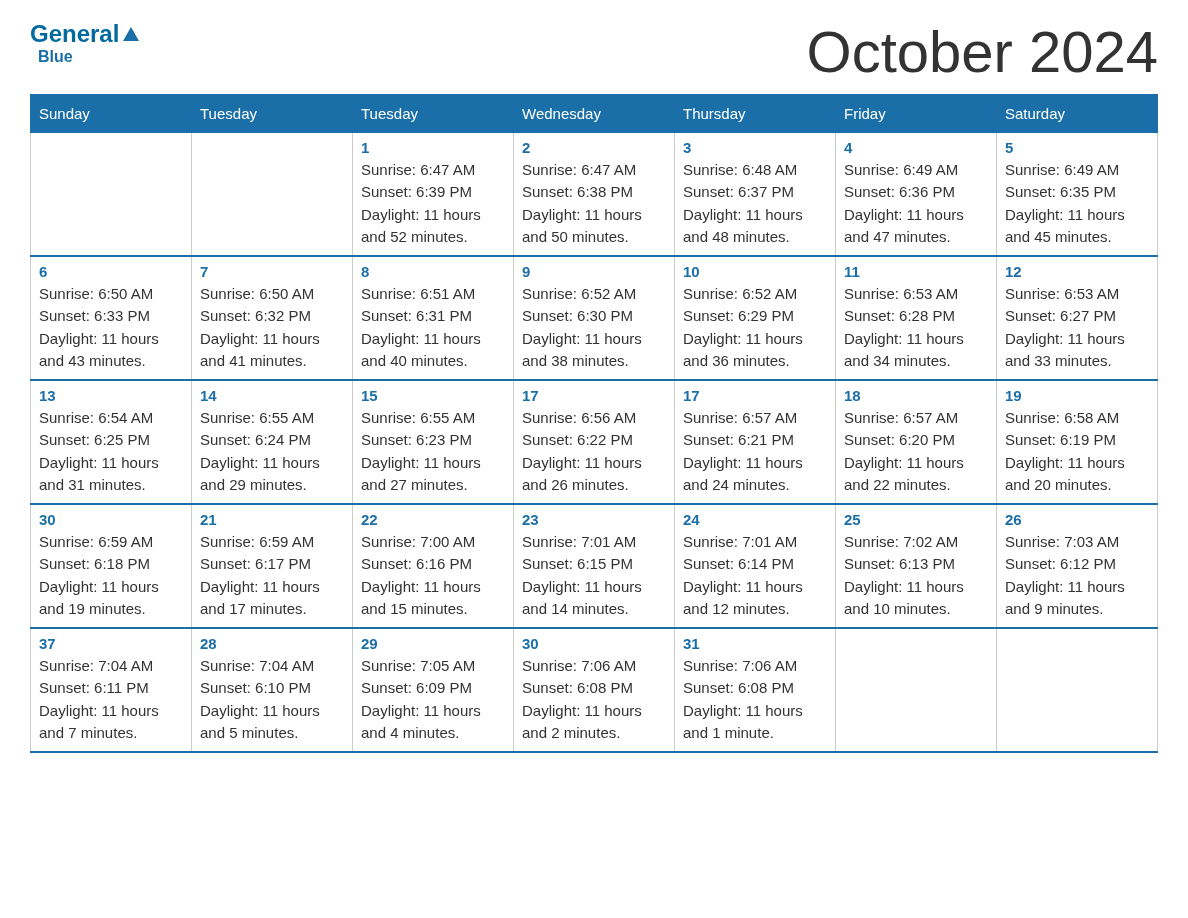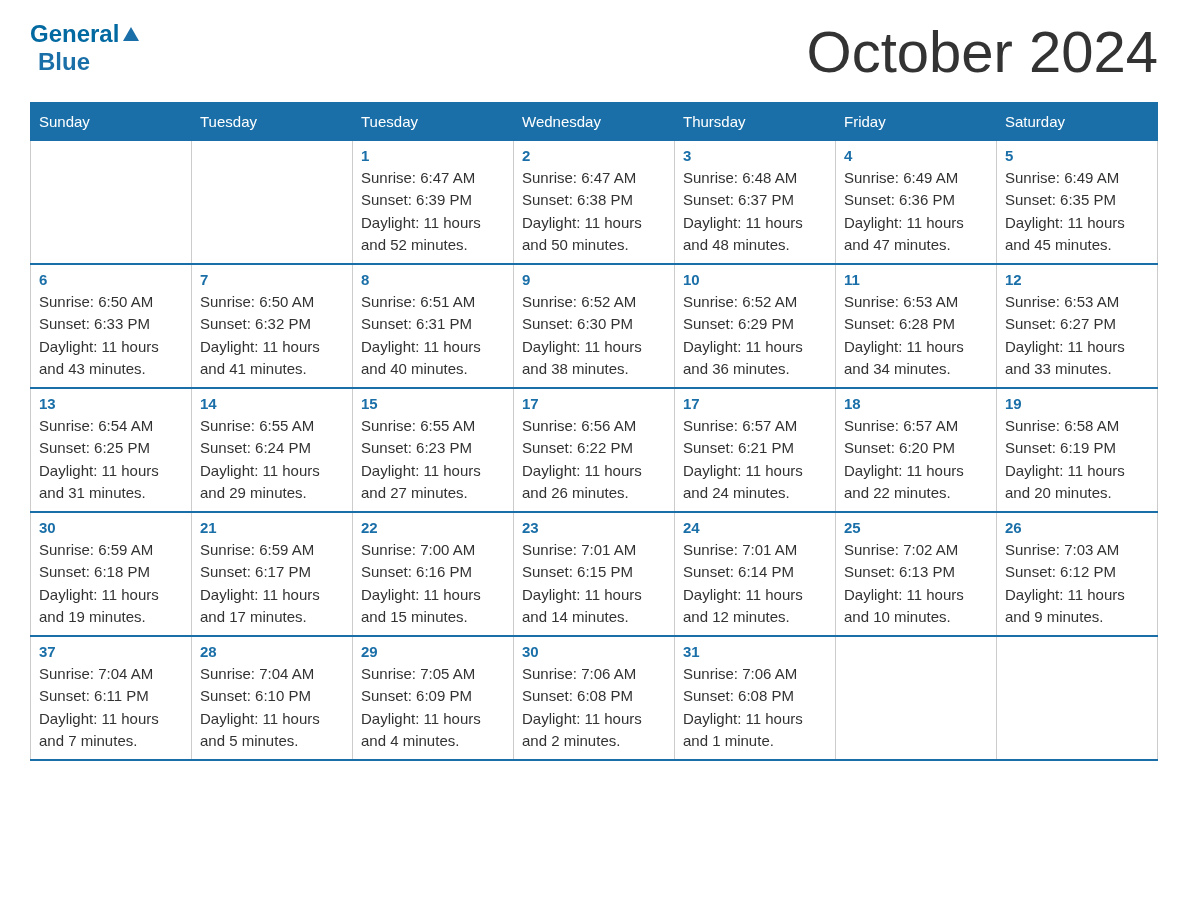--- a/index.html
+++ b/index.html
@@ -27,21 +27,21 @@
       line-height: 1.1;
     }
     .subtitle {
       font-size: 20px;
       color: #555;
       margin-top: 4px;
     }
     table {
       width: 100%;
       border-collapse: collapse;
-      margin-top: 18px;
+      margin-top: 10px;
     }
     thead tr th {
       background-color: #1a6fa8;
       color: #fff;
       padding: 10px 8px;
       font-size: 15px;
       font-weight: normal;
       text-align: left;
       border: 1px solid #1a6fa8;
     }
@@ -92,21 +92,21 @@
 
 <div class="header-area">
   <div class="logo-wrapper">
     <div class="logo-line1">
       <span style="font-size:24px;font-weight:bold;color:#0369a1;">General</span>
       <svg width="20" height="20" viewBox="0 0 20 20" style="margin-left:2px;margin-top:2px;">
         <polygon points="10,2 18,16 2,16" fill="#1a6fa8"></polygon>
       </svg>
     </div>
     <div class="logo-line2">
-      <span style="font-size:24px;font-weight:bold;color:#1a6fa8;margin-left:6px;">Blue</span>
+      <span style="font-size:16px;font-weight:bold;color:#1a6fa8;margin-left:6px;">Blue</span>
     </div>
   </div>
   <div class="title-area">
     <div class="main-title">October 2024</div>
   </div>
 </div>
 
 <table>
   <thead>
     <tr>

